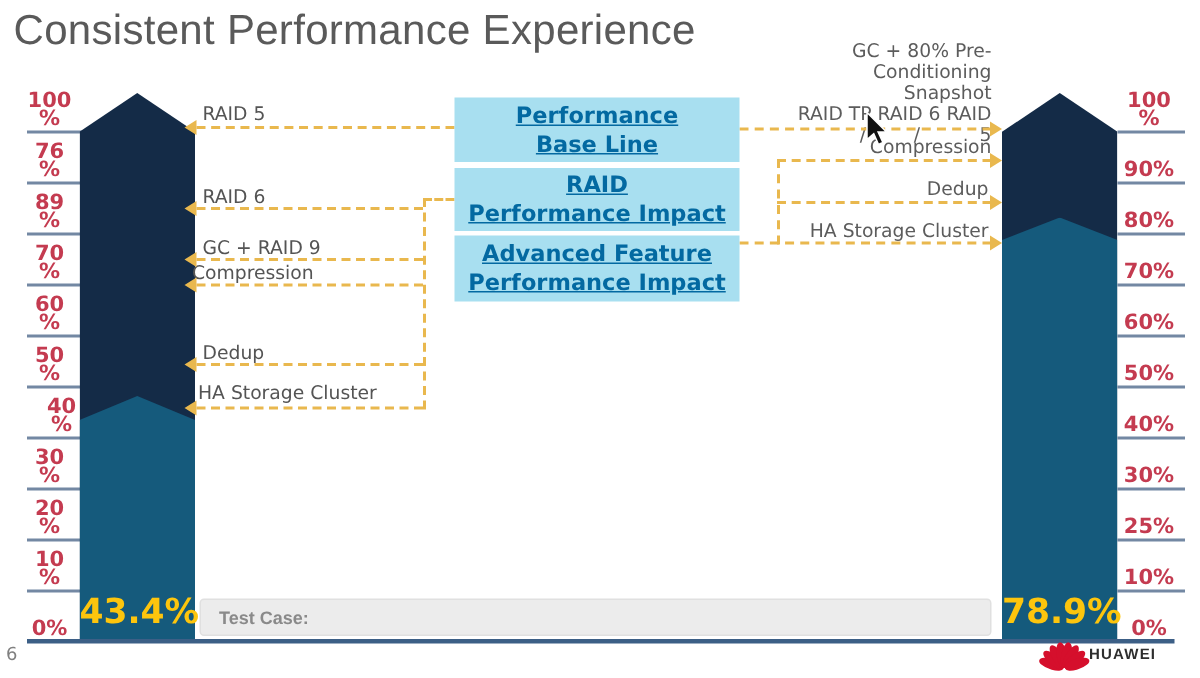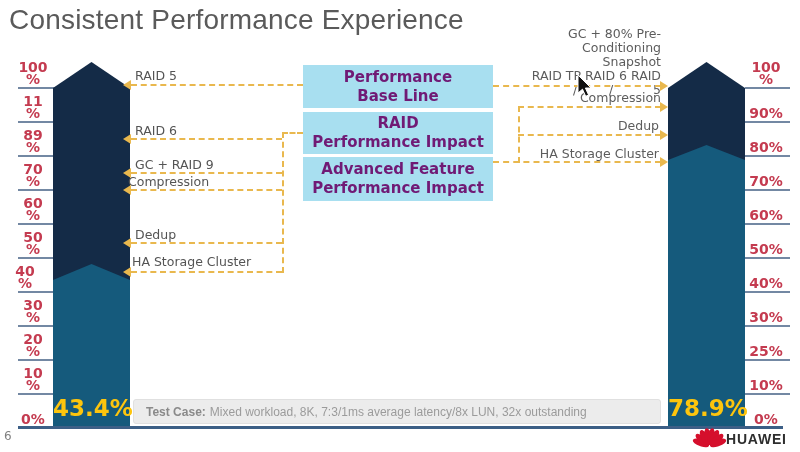--- a/index.html
+++ b/index.html
@@ -13,33 +13,33 @@
            text-align:center;white-space:pre-line;line-height:12px;display:flex;
            align-items:flex-end;justify-content:center;}
   .pent{position:absolute;}
   .val{position:absolute;width:77px;text-align:left;color:#fdc50d;font-size:23px;font-weight:bold;}
   .ann{position:absolute;color:#545454;font-size:12.5px;white-space:nowrap;}
   .rann{position:absolute;color:#5c5c5c;font-size:12.5px;text-align:right;white-space:pre-line;line-height:14px;}
   .dh{position:absolute;height:0;border-top:2px dashed #e9b84e;}
   .dv{position:absolute;width:0;border-left:2px dashed #e9b84e;}
   .al{position:absolute;width:0;height:0;border:5px solid transparent;border-left:none;border-right:8px solid #e9b84e;}
   .ar{position:absolute;width:0;height:0;border:5px solid transparent;border-right:none;border-left:8px solid #e9b84e;}
-  .cbox{position:absolute;left:303px;width:190px;background:#a8dff0;color:#701a75;
+  .cbox{position:absolute;left:303px;width:190px;background:#a8dff0;color:#0369a1;
         font-size:15px;font-weight:bold;text-align:center;display:flex;align-items:center;
-        justify-content:center;white-space:pre-line;line-height:1.25;}
+        justify-content:center;white-space:pre-line;line-height:1.25;text-decoration:underline;}
   .testbar{position:absolute;left:133px;top:399px;width:528px;height:25px;background:#ececec;
            border:1px solid #e0e0e0;border-radius:3px;display:flex;align-items:center;
            padding-left:12px;box-sizing:border-box;font-size:12px;color:#9b9b9b;
            font-family:"Liberation Sans",sans-serif;white-space:nowrap;}
   .testbar b{color:#8a8a8a;margin-right:4px;}
   .baseline{position:absolute;left:18px;top:426px;width:765px;height:3px;background:#3c5f86;}
   .pagenum{position:absolute;left:4px;top:429px;font-size:12px;color:#808080;}
   .petal{position:absolute;left:12px;top:1px;width:7px;height:17px;background:#d50f2c;
          border-radius:50% 50% 42% 42%;transform-origin:50% 103%;}
-  .wordmark{position:absolute;left:726px;top:431px;font-size:14px;font-weight:bold;color:#2e2e2e;
+  .wordmark{position:absolute;left:726px;top:431px;font-size:10px;font-weight:bold;color:#2e2e2e;
             letter-spacing:0.8px;font-family:"Liberation Sans",sans-serif;}
 </style>
 </head>
 <body>
 
 <div id="slide">
 
   <div class="title">Consistent Performance Experience</div>
 
   <div class="tick" style="left:18px;top:87px;width:37px"></div>
@@ -48,31 +48,31 @@
   <div class="tick" style="left:18px;top:189px;width:37px"></div>
   <div class="tick" style="left:18px;top:223px;width:37px"></div>
   <div class="tick" style="left:18px;top:257px;width:37px"></div>
   <div class="tick" style="left:18px;top:291px;width:37px"></div>
   <div class="tick" style="left:18px;top:325px;width:37px"></div>
   <div class="tick" style="left:18px;top:359px;width:37px"></div>
   <div class="tick" style="left:18px;top:393px;width:37px"></div>
 
   <div class="axlabel" style="left:14px;top:59px">100
 %</div>
-  <div class="axlabel" style="left:14px;top:93px">11
+  <div class="axlabel" style="left:14px;top:93px">76
 %</div>
   <div class="axlabel" style="left:14px;top:127px">89
 %</div>
   <div class="axlabel" style="left:14px;top:161px">70
 %</div>
   <div class="axlabel" style="left:14px;top:195px">60
 %</div>
   <div class="axlabel" style="left:14px;top:229px">50
 %</div>
-  <div class="axlabel" style="left:6px;top:263px">40
+  <div class="axlabel" style="left:22px;top:263px">40
 %</div>
   <div class="axlabel" style="left:14px;top:297px">30
 %</div>
   <div class="axlabel" style="left:14px;top:331px">20
 %</div>
   <div class="axlabel" style="left:14px;top:365px">10
 %</div>
   <div class="axlabel" style="left:14px;top:399px">0%</div>
 
   <div class="tick" style="left:745px;top:87px;width:45px"></div>
@@ -160,21 +160,20 @@
 Performance Impact</div>
 
   <div class="abs" style="left:577px;top:74px">
     <svg width="17" height="24" viewBox="0 0 17 24">
       <path d="M1 1 L1 19 L5.5 15.2 L8.7 22.3 L11.6 21 L8.4 14 L14 14 Z" fill="#111" stroke="#fff" stroke-width="1"></path>
     </svg>
   </div>
 
   <div class="testbar">
     <b>Test Case:</b>
-    <span>Mixed workload, 8K, 7:3/1ms average latency/8x LUN, 32x outstanding</span>
   </div>
 
   <div class="baseline"></div>
 
   <div class="pagenum">6</div>
 
   <div class="abs" style="left:694px;top:427px;width:30px;height:22px">
     <div class="petal" style="transform:rotate(-72deg)"></div>
     <div class="petal" style="transform:rotate(-51deg)"></div>
     <div class="petal" style="transform:rotate(-30deg)"></div>

